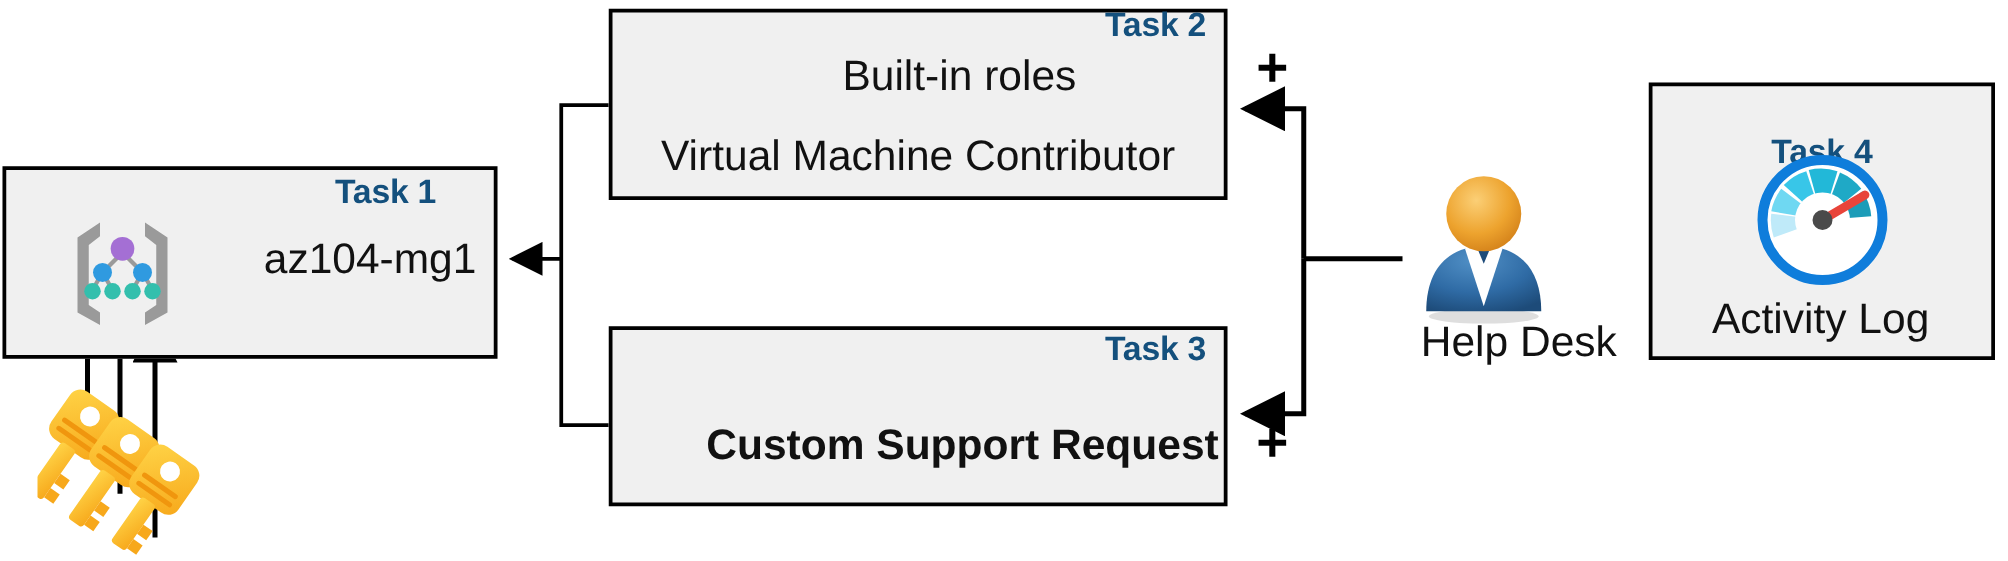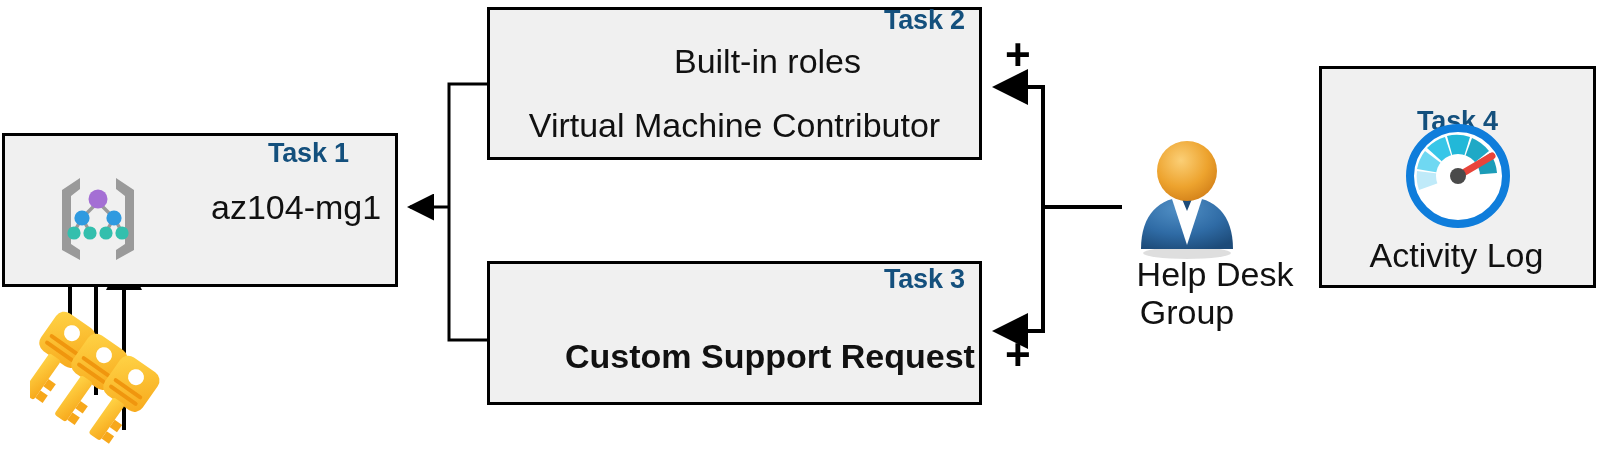--- a/index.html
+++ b/index.html
@@ -178,21 +178,20 @@
         </radialGradient>
       </defs>
       <ellipse cx="59" cy="116" rx="44" ry="6" fill="#000000" opacity="0.13"></ellipse>
       <path d="M13,112 C13,78 31,60 59,60 C87,60 105,78 105,112 Z" fill="url(#bodyGrad)"></path>
       <path d="M44,62 L59,108 L74,62 L66,56 L52,56 Z" fill="#ffffff"></path>
       <path d="M59,74 L54,62 L59,58 L64,62 Z" fill="#1d4b79"></path>
       <circle cx="59" cy="34" r="30" fill="url(#headGrad)"></circle>
     </svg>
   </div>
   <div class="caption" style="left:1117px; top:255px; width:196px;">Help Desk</div>
-  <div class="caption" style="left:1089px; top:293px; width:196px;">Group</div>
 
   <div class="box" style="left:1319px; top:66px; width:277px; height:222px;"></div>
   <div class="task-label" style="left:1319px; top:86px; width:277px; text-align:center;margin-top:20px;">Task 4</div>
 
   <div class="icon-wrap" style="left:1400px; top:124px; width:116px; height:106px;">
     <svg viewBox="0 0 116 106" width="116" height="106">
       <circle cx="58" cy="52" r="48" fill="#ffffff" stroke="#0f7ddb" stroke-width="8"></circle>
 
       <path d="M58,52 L19,66 A42,42 0 0,1 17,47 L58,52 Z" fill="#bfeaf9"></path>
       <path d="M58,52 L17,45 A42,42 0 0,1 25,27 L58,52 Z" fill="#6fd8f2"></path>

